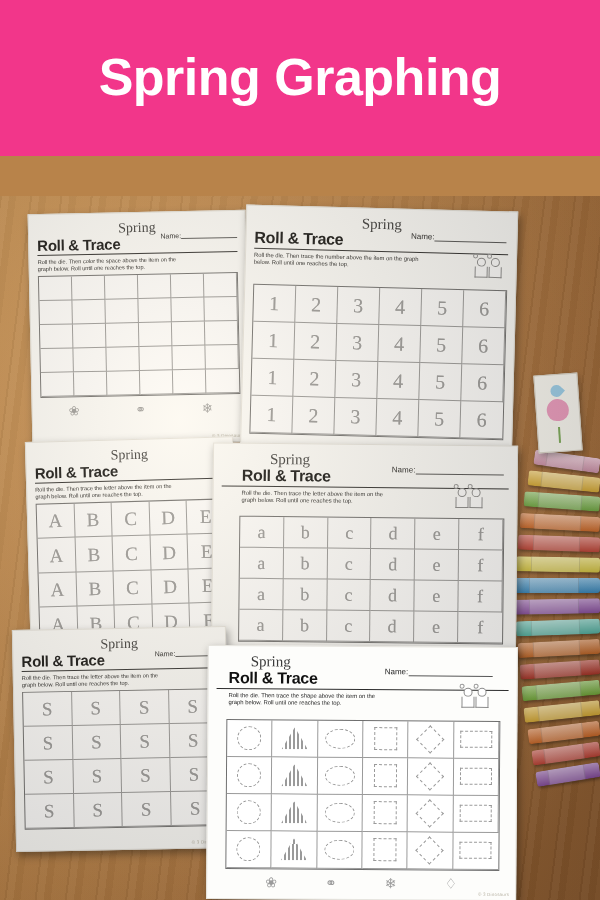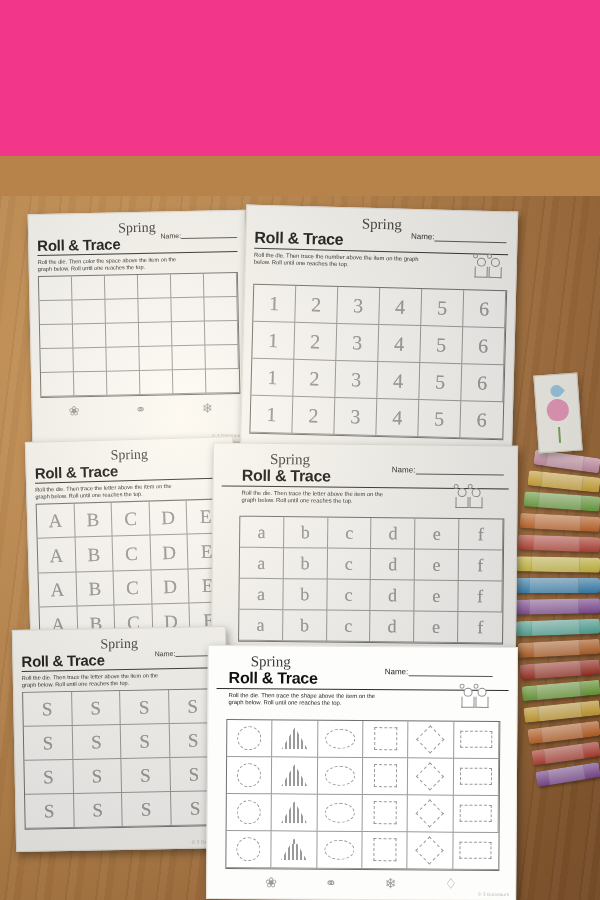--- a/index.html
+++ b/index.html
@@ -217,20 +217,21 @@
   
   .wm {
     position:absolute; right:6px; bottom:3px;
     font-size:4.5px; color:#b9b4a6; letter-spacing:0.2px;
   }
 </style>
 </head>
 <body>
 
 <div class="banner">
+  <div class="banner-title">Spring Graphing</div>
 </div>
 
 <div class="photo">
 
   <div class="crayon" style="left:534px; top:258px; width:66px; background-color:#e8a4c0; transform:rotate(8deg);">
       <div class="band"></div>
     </div>
   <div class="crayon" style="left:528px; top:278px; width:72px; background-color:#f4c13a; transform:rotate(6deg);">
       <div class="band"></div>
     </div>

